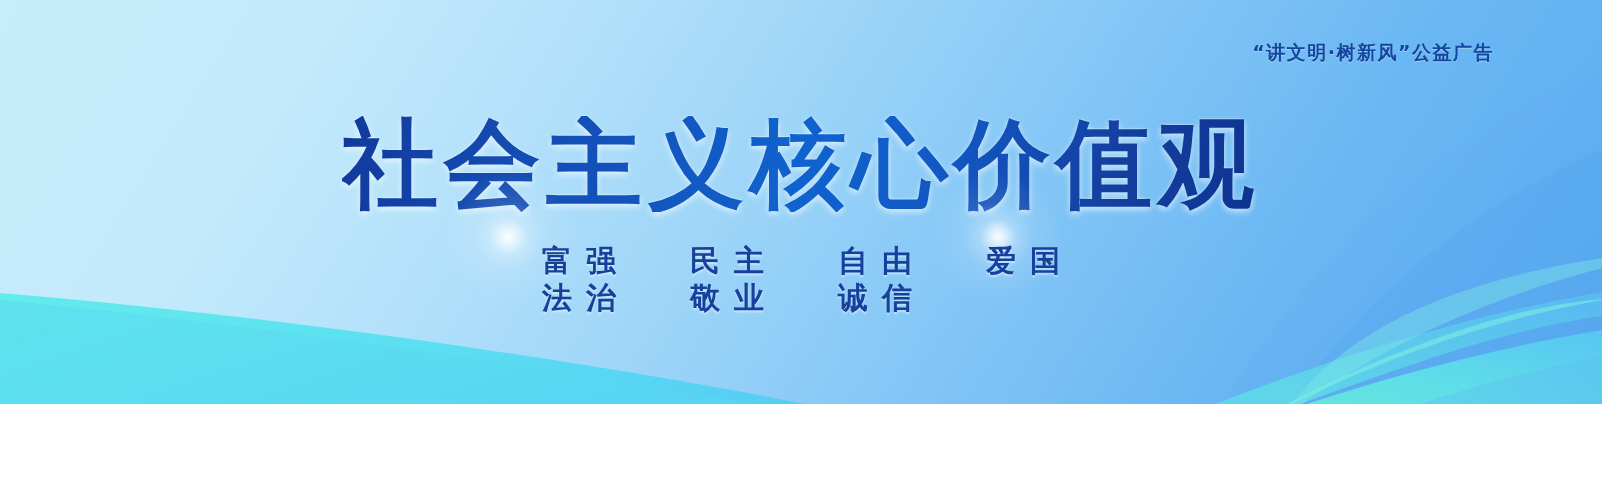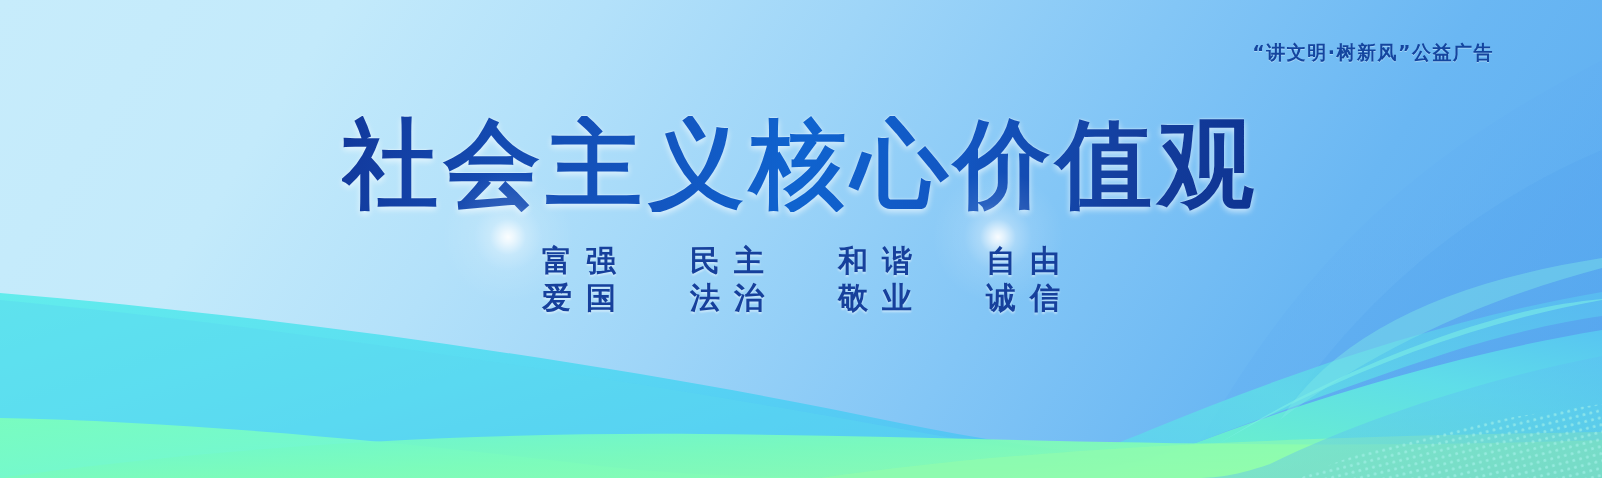--- a/index.html
+++ b/index.html
@@ -4,21 +4,21 @@
 <style>
   * { margin:0; padding:0; box-sizing:border-box; }
   html,body{ background:#fff; }
   body{
     font-family:"Liberation Sans", sans-serif;
   }
 
   #banner{
     position:relative;
     width:1602px;
-    height:478px;
+    height:404px;
     overflow:hidden;
     background:linear-gradient(122deg,
         #c7ecfb 0%,
         #c3eafb 18%,
         #b3e1fa 32%,
         #9ed5f8 46%,
         #83c6f6 62%,
         #6ab7f3 78%,
         #5aacf0 100%);
   }
@@ -224,21 +224,20 @@
   <div id="title-wrap">
     <div id="main-title">社会主义核心价值观</div>
     <span class="flare" id="flare-hui"></span>
     <span class="flare" id="flare-jia"></span>
   </div>
 
   <div id="values">
     <div id="values-grid">
       <div class="value-cell">富强</div>
       <div class="value-cell">民主</div>
-      <div class="value-cell">和谐</div>
 
       <div class="value-cell">自由</div>
       <div class="value-cell">爱国</div>
 
       <div class="value-cell">法治</div>
       <div class="value-cell">敬业</div>
       <div class="value-cell">诚信</div>
     </div>
   </div>
 

